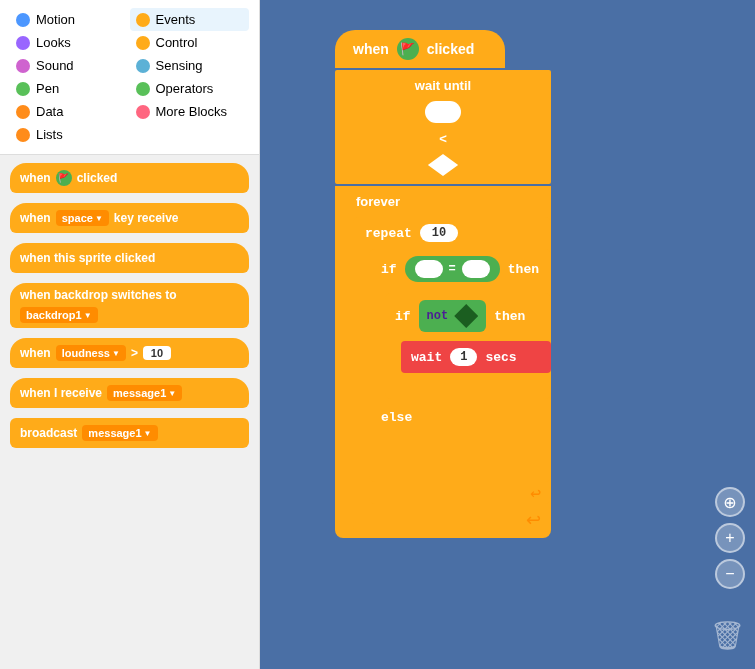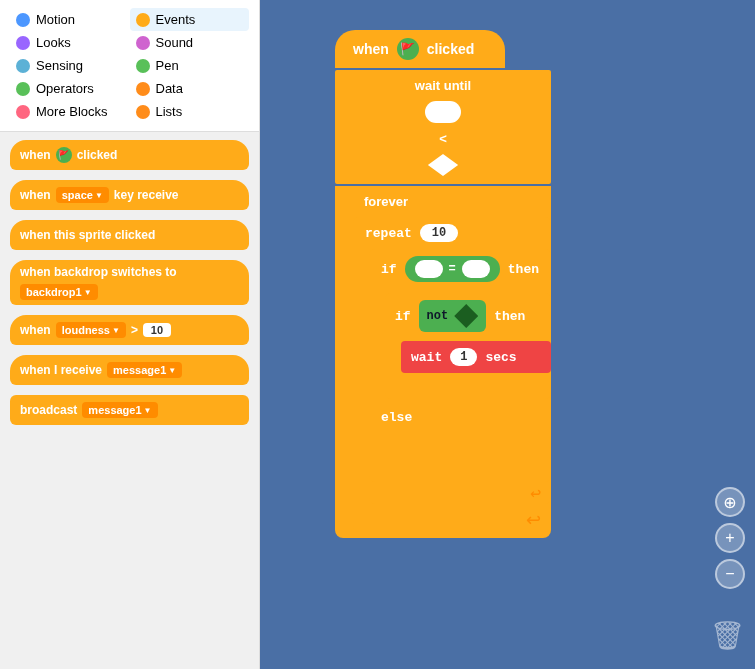--- a/index.html
+++ b/index.html
@@ -199,20 +199,24 @@
     </div>
     <div class="category-item active">
       <div class="dot" style="background:#FFAB19;"></div>
       <span>Events</span>
     </div>
     <div class="category-item">
       <div class="dot" style="background:#9966FF;"></div>
       <span>Looks</span>
     </div>
     <div class="category-item">
+      <div class="dot" style="background:#FFAB19;"></div>
+      <span>Control</span>
+    </div>
+    <div class="category-item">
       <div class="dot" style="background:#CF63CF;"></div>
       <span>Sound</span>
     </div>
     <div class="category-item">
       <div class="dot" style="background:#5CB1D6;"></div>
       <span>Sensing</span>
     </div>
     <div class="category-item">
       <div class="dot" style="background:#59C059;"></div>
       <span>Pen</span>
@@ -291,21 +295,21 @@
       
       <div style="background:#FFAB19; padding:8px 14px; display:flex; align-items:center; gap:8px; font-size:13px; font-weight:600; color:#fff; margin-top:2px; border-radius:2px;flex-direction:column;">
         <span>wait until</span>
         <div style="width:36px;height:22px;background:#fff;border-radius:50px;"></div>
         <span>&lt;</span>
         <div style="width:36px;height:22px;background:#fff;border-radius:50px 50px 6px 6px; clip-path:polygon(8% 50%, 50% 0%, 92% 50%, 50% 100%);"></div>
       </div>
 
       
       <div style="background:#FFAB19; margin-top:2px; border-radius:0 0 8px 8px; padding-bottom:6px;">
-        <div style="padding:8px 29px; font-size:13px; font-weight:700; color:#fff;">
+        <div style="padding:8px 21px; font-size:13px; font-weight:700; color:#fff;">
           <span>forever</span>
         </div>
 
         <div style="margin-left:18px; background:#FFAB19; border-left:0; border-radius:6px 6px 0 0;font-family:Liberation Mono, monospace;">
           <div style="padding:7px 12px; display:flex; align-items:center; gap:8px; font-size:13px; font-weight:600; color:#fff;">
             <span>repeat</span>
             <div style="background:#fff; color:#333; border-radius:50px; padding:2px 12px; font-size:12px; font-weight:700;">10</div>
           </div>
 
           <div style="margin-left:16px;">
@@ -318,21 +322,21 @@
                 <div style="width:28px;height:18px;background:#fff;border-radius:50px;"></div>
               </div>
               <span>then</span>
             </div>
 
             <div style="margin-left:16px; padding:4px 0;">
 
               <div style="background:#FFAB19; padding:7px 10px; display:flex; align-items:center; gap:8px; font-size:13px; font-weight:600; color:#fff; border-radius:6px 6px 0 0; margin-bottom:2px;">
                 <span>if</span>
                 <div style="background:#4CAF50; border-radius:6px; padding:4px 8px; display:inline-flex; align-items:center; gap:6px;">
-                  <span style="color:#0f172a;font-size:12px;">not</span>
+                  <span style="color:#4c1d95;font-size:12px;">not</span>
                   <div style="width:24px;height:24px;background:#1B5E20;clip-path:polygon(50% 0%, 100% 50%, 50% 100%, 0% 50%);"></div>
                 </div>
                 <span>then</span>
               </div>
 
               <div style="margin-left:16px; background:#ef4444; padding:7px 10px; display:flex; align-items:center; gap:8px; font-size:13px; font-weight:600; color:#fff; border-radius:4px; margin-bottom:4px;">
                 <span>wait</span>
                 <div style="background:#fff; color:#333; border-radius:50px; padding:2px 10px; font-size:12px;">1</div>
                 <span>secs</span>
               </div>

